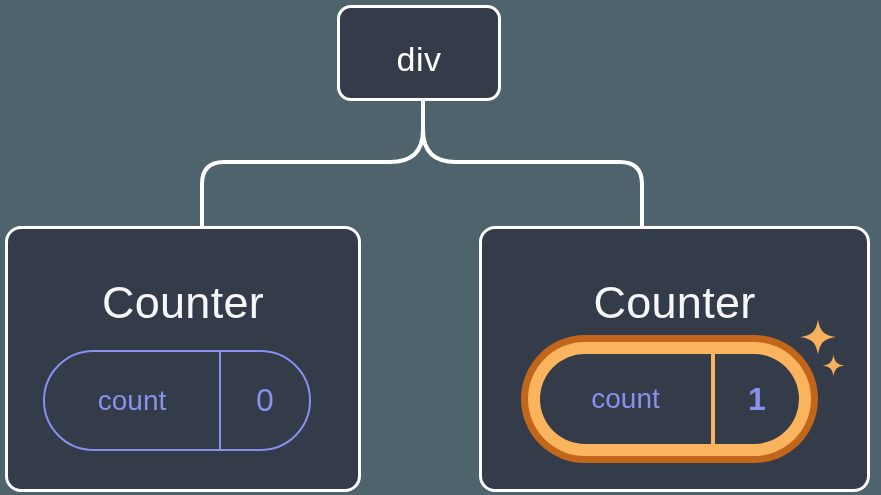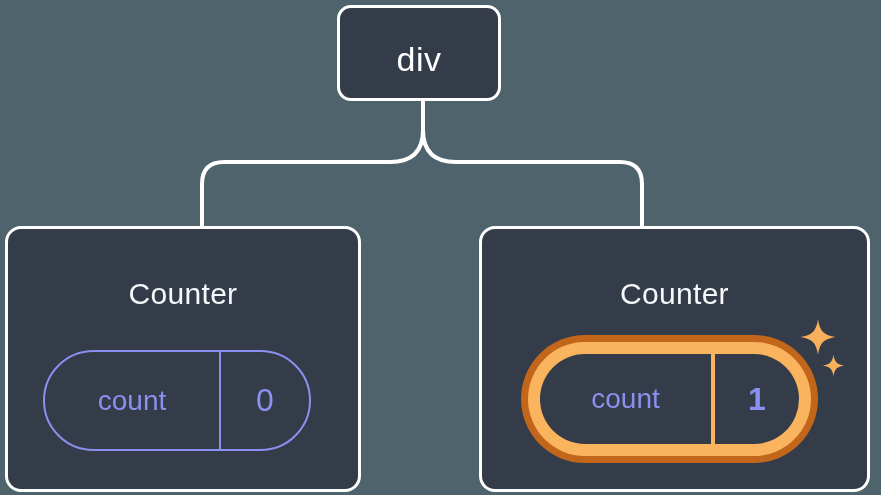--- a/index.html
+++ b/index.html
@@ -26,21 +26,21 @@
     color:#FFFFFF;font-size:34px;font-weight:400;letter-spacing:0.5px;margin-top:12px;
   }
   .counter-node{
     top:226px;height:266px;border-radius:16px;
   }
   .counter-left{left:5px;width:356px;}
   .counter-right{left:479px;width:391px;}
   .counter-title{
     position:absolute;left:0;right:0;top:48px;
     text-align:center;
-    color:#F6F7F9;font-size:30px;font-weight:500;letter-spacing:0.3px;
+    color:#F6F7F9;font-size:45px;font-weight:500;letter-spacing:0.3px;
   }
   
   .pill{
     position:absolute;left:35px;top:121px;
     width:268px;height:101px;
     border:2px solid #8A90EE;
     border-radius:51px;
     box-sizing:border-box;
     display:flex;align-items:stretch;
   }

